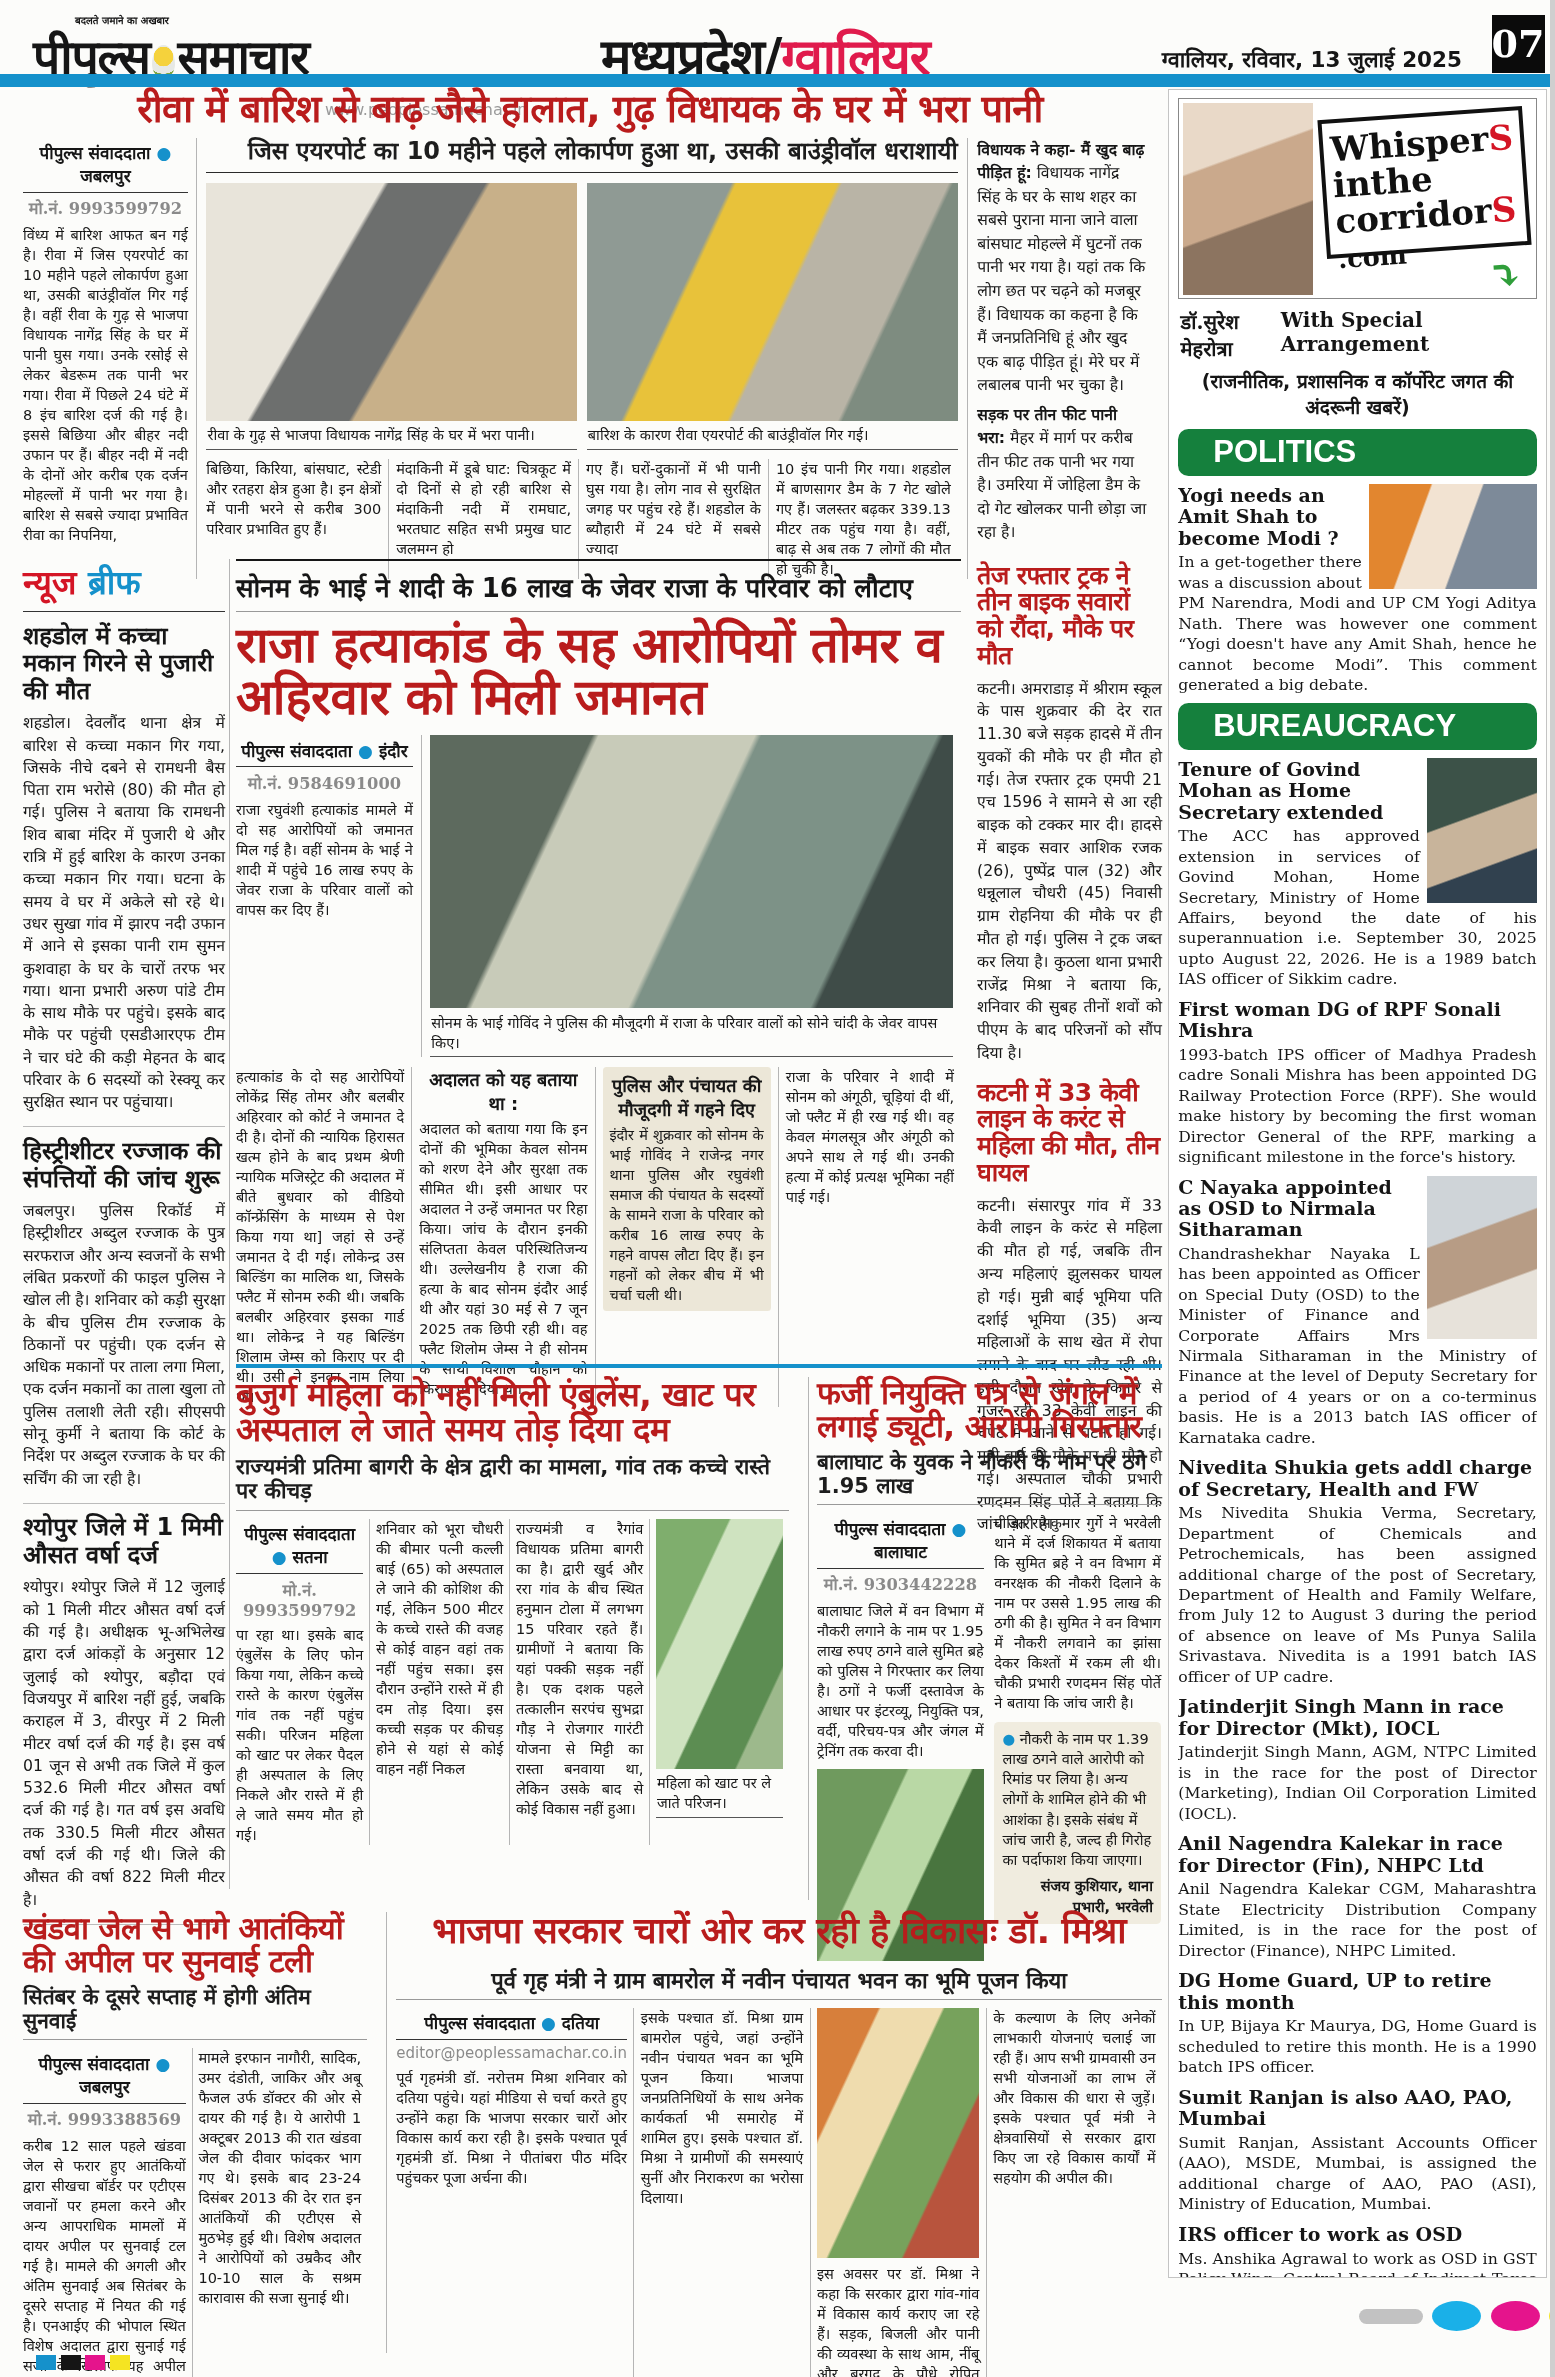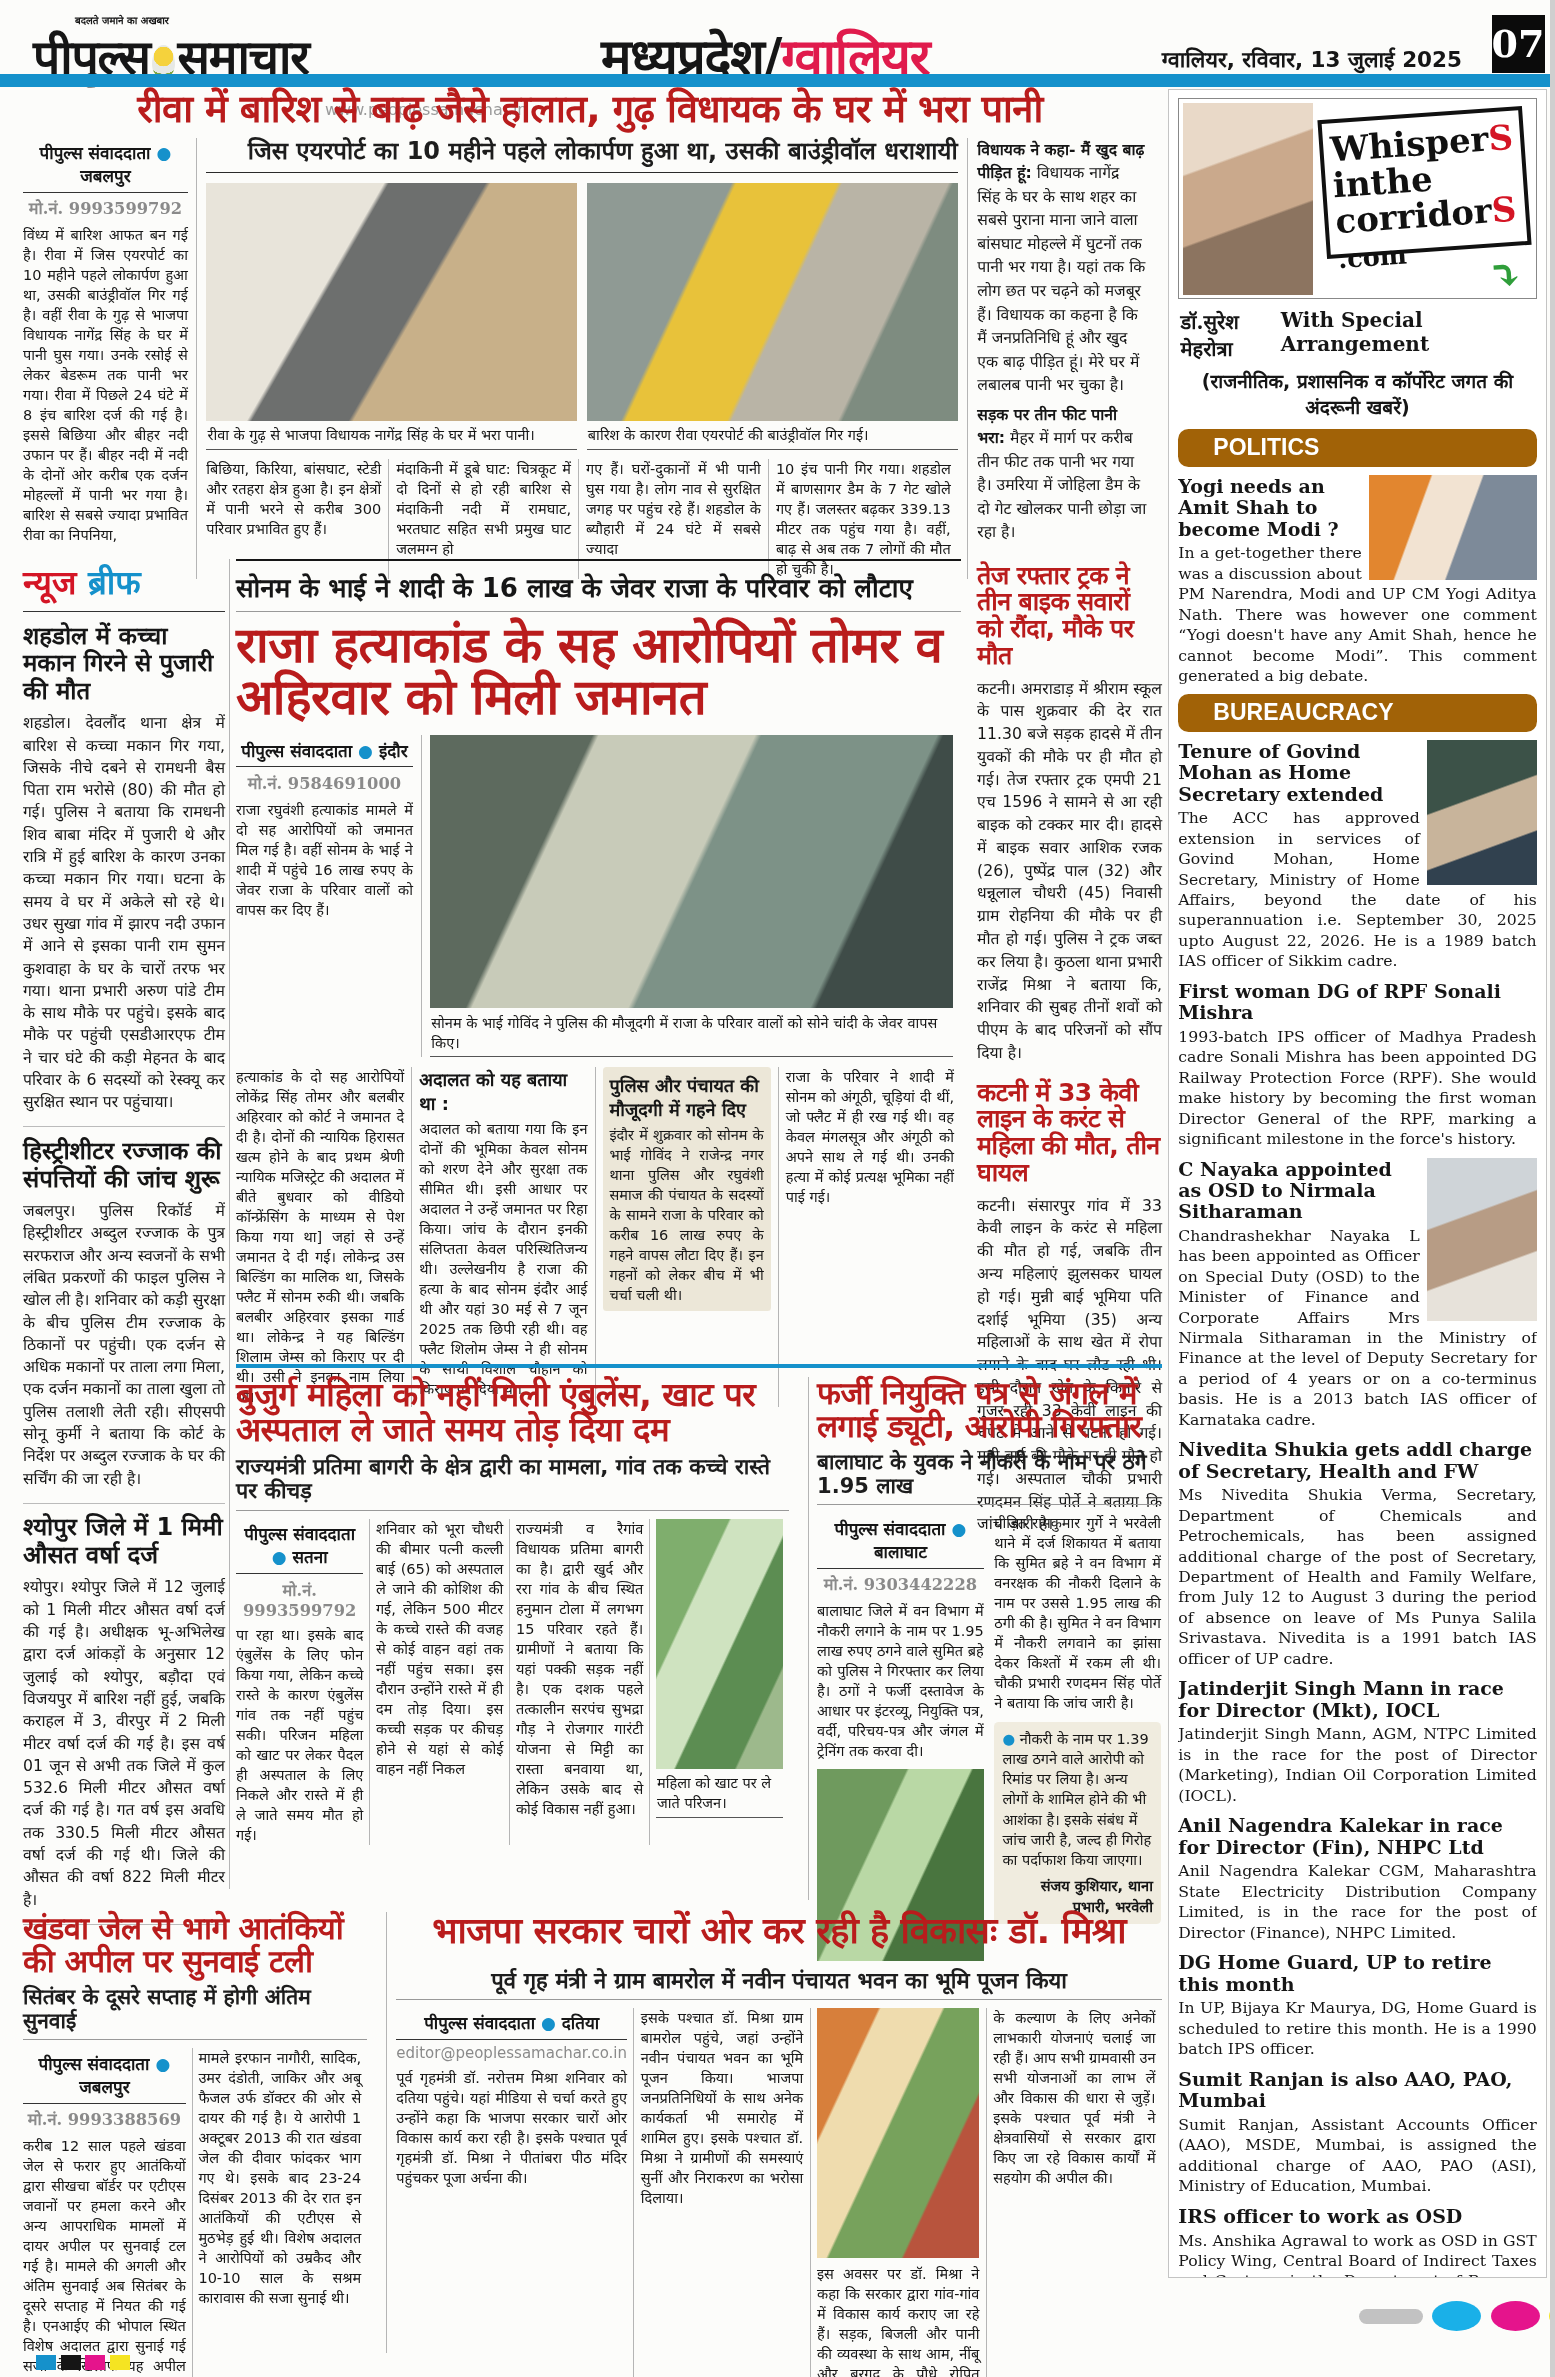--- a/index.html
+++ b/index.html
@@ -60,21 +60,21 @@
   .raja{left:236px;top:559px;width:725px;height:804px;}
   .raja-kicker{font-size:26px;font-weight:bold;border-top:2.3px solid #161616;padding:8.1px 0 5.8px;border-bottom:0.6px solid #999;}
   .raja-hl{font-size:49px;margin-top:8.1px;text-align:left;}
   .raja-flex{display:flex;margin-top:10.5px;}
   .raja-left{width:186px;padding-right:8.1px;border-right:0.6px solid #b5b5b5;}
   .raja-photo-wrap{width:531px;padding-left:8.1px;}
   .raja-photo{height:273px;background:linear-gradient(115deg,#5d6a5e 0 25%,#c8cbb9 26% 50%,#7d9287 51% 78%,#3f4c48 79%);}
   .raja-cols{display:flex;margin-top:9.3px;}
   .raja-col{flex:1;padding:0 7px;border-left:0.6px solid #b5b5b5;font-size:14.5px;}
   .raja-col:first-child{border-left:none;padding-left:0;}
-  .sub-head{font-size:18px;font-weight:bold;margin:0 0 4.6px;}
+  .sub-head{font-size:18px;font-weight:bold;margin:0 0 4.6px;text-align:center;}
   .tan-box{background:#ece7d8;padding:5.8px 7px;border-radius:3.5px;}
   
   .katni{left:969px;top:559px;width:193px;height:804px;padding-left:8.1px;}
   .katni-hl{font-size:25px;margin:3.5px 0 8.1px;}
   .katni-body{font-size:15.7px;line-height:1.45;text-align:justify;margin:0 0 15px;}
   
   .amb{left:236px;top:1377px;width:553px;height:523px;}
   .amb-hl{font-size:33px;}
   .amb-sub{font-size:21.5px;margin-top:7px;border-bottom:0.6px solid #999;padding-bottom:5.8px;}
   .amb-flex{display:flex;margin-top:8.1px;}
@@ -112,22 +112,22 @@
            padding:8.1px 9.3px;overflow:hidden;font-family:"DejaVu Serif","Liberation Serif",serif;}
   .wh-photos{display:flex;gap:5.8px;border:1.2px solid #888;padding:3.5px;}
   .wh-portrait{width:157px;height:192px;background:linear-gradient(160deg,#e9d9c8 0 30%,#caa98c 31% 60%,#8c7460 61%);}
   .wh-logo{flex:1;border:4.1px solid #111;transform:rotate(-4deg);margin:10.5px 5.8px 5.8px 2.3px;
            font-weight:bold;font-size:34px;line-height:1.05;padding:9.3px 7px;color:#111;height:139px;}
   .wh-logo .red-s{color:#d41525;}
   .wh-logo .com{font-size:25.6px;}
   .wh-arrow{color:#2f9e3a;font-size:41px;line-height:0.6;display:block;text-align:right;}
   .wh-names{display:flex;justify-content:space-between;font-weight:bold;font-size:20px;margin:9.3px 2.3px 3.5px;}
   .wh-tagline{font-weight:bold;font-size:19px;text-align:center;margin:5.8px 0 9.3px;font-family:"DejaVu Sans",sans-serif;}
-  .sec-head{background:#a16207;color:#fff;font-family:"Liberation Sans","DejaVu Sans",sans-serif;
-            font-weight:bold;font-size:23px;padding:4.6px 0 5.8px 35px;border-radius:10.5px;margin:8.1px 0 5.8px;}
+  .sec-head{background:#15803d;color:#fff;font-family:"Liberation Sans","DejaVu Sans",sans-serif;
+            font-weight:bold;font-size:31px;padding:4.6px 0 5.8px 35px;border-radius:10.5px;margin:8.1px 0 5.8px;}
   .sb-item{overflow:hidden;margin-bottom:5.8px;}
   .sb-head{font-size:19px;font-weight:bold;margin:3.5px 0 3.5px;line-height:1.12;}
   .sb-body{font-size:15.7px;line-height:1.3;text-align:justify;margin:0;}
   .sb-photo{float:right;margin:2.3px 0 3.5px 7px;}
   .ph-yogi{width:168px;height:105px;background:linear-gradient(110deg,#e2862f 0 30%,#f2e3d2 31% 55%,#7d8a99 56%);}
   .ph-govind{width:110px;height:145px;background:linear-gradient(160deg,#3c5248 0 40%,#c8b49b 41% 70%,#31414f 71%);}
   .ph-nayaka{width:110px;height:163px;background:linear-gradient(160deg,#cfd4d8 0 35%,#b79c85 36% 65%,#e7e2da 66%);}
   .cmyk{position:absolute;left:1359px;top:2301px;display:flex;gap:9.3px;align-items:center;}
   .dot{width:49px;height:30px;border-radius:50%;}
   .dot-gray{width:64px;height:15px;border-radius:8.1px;background:#c2c2c2;}

